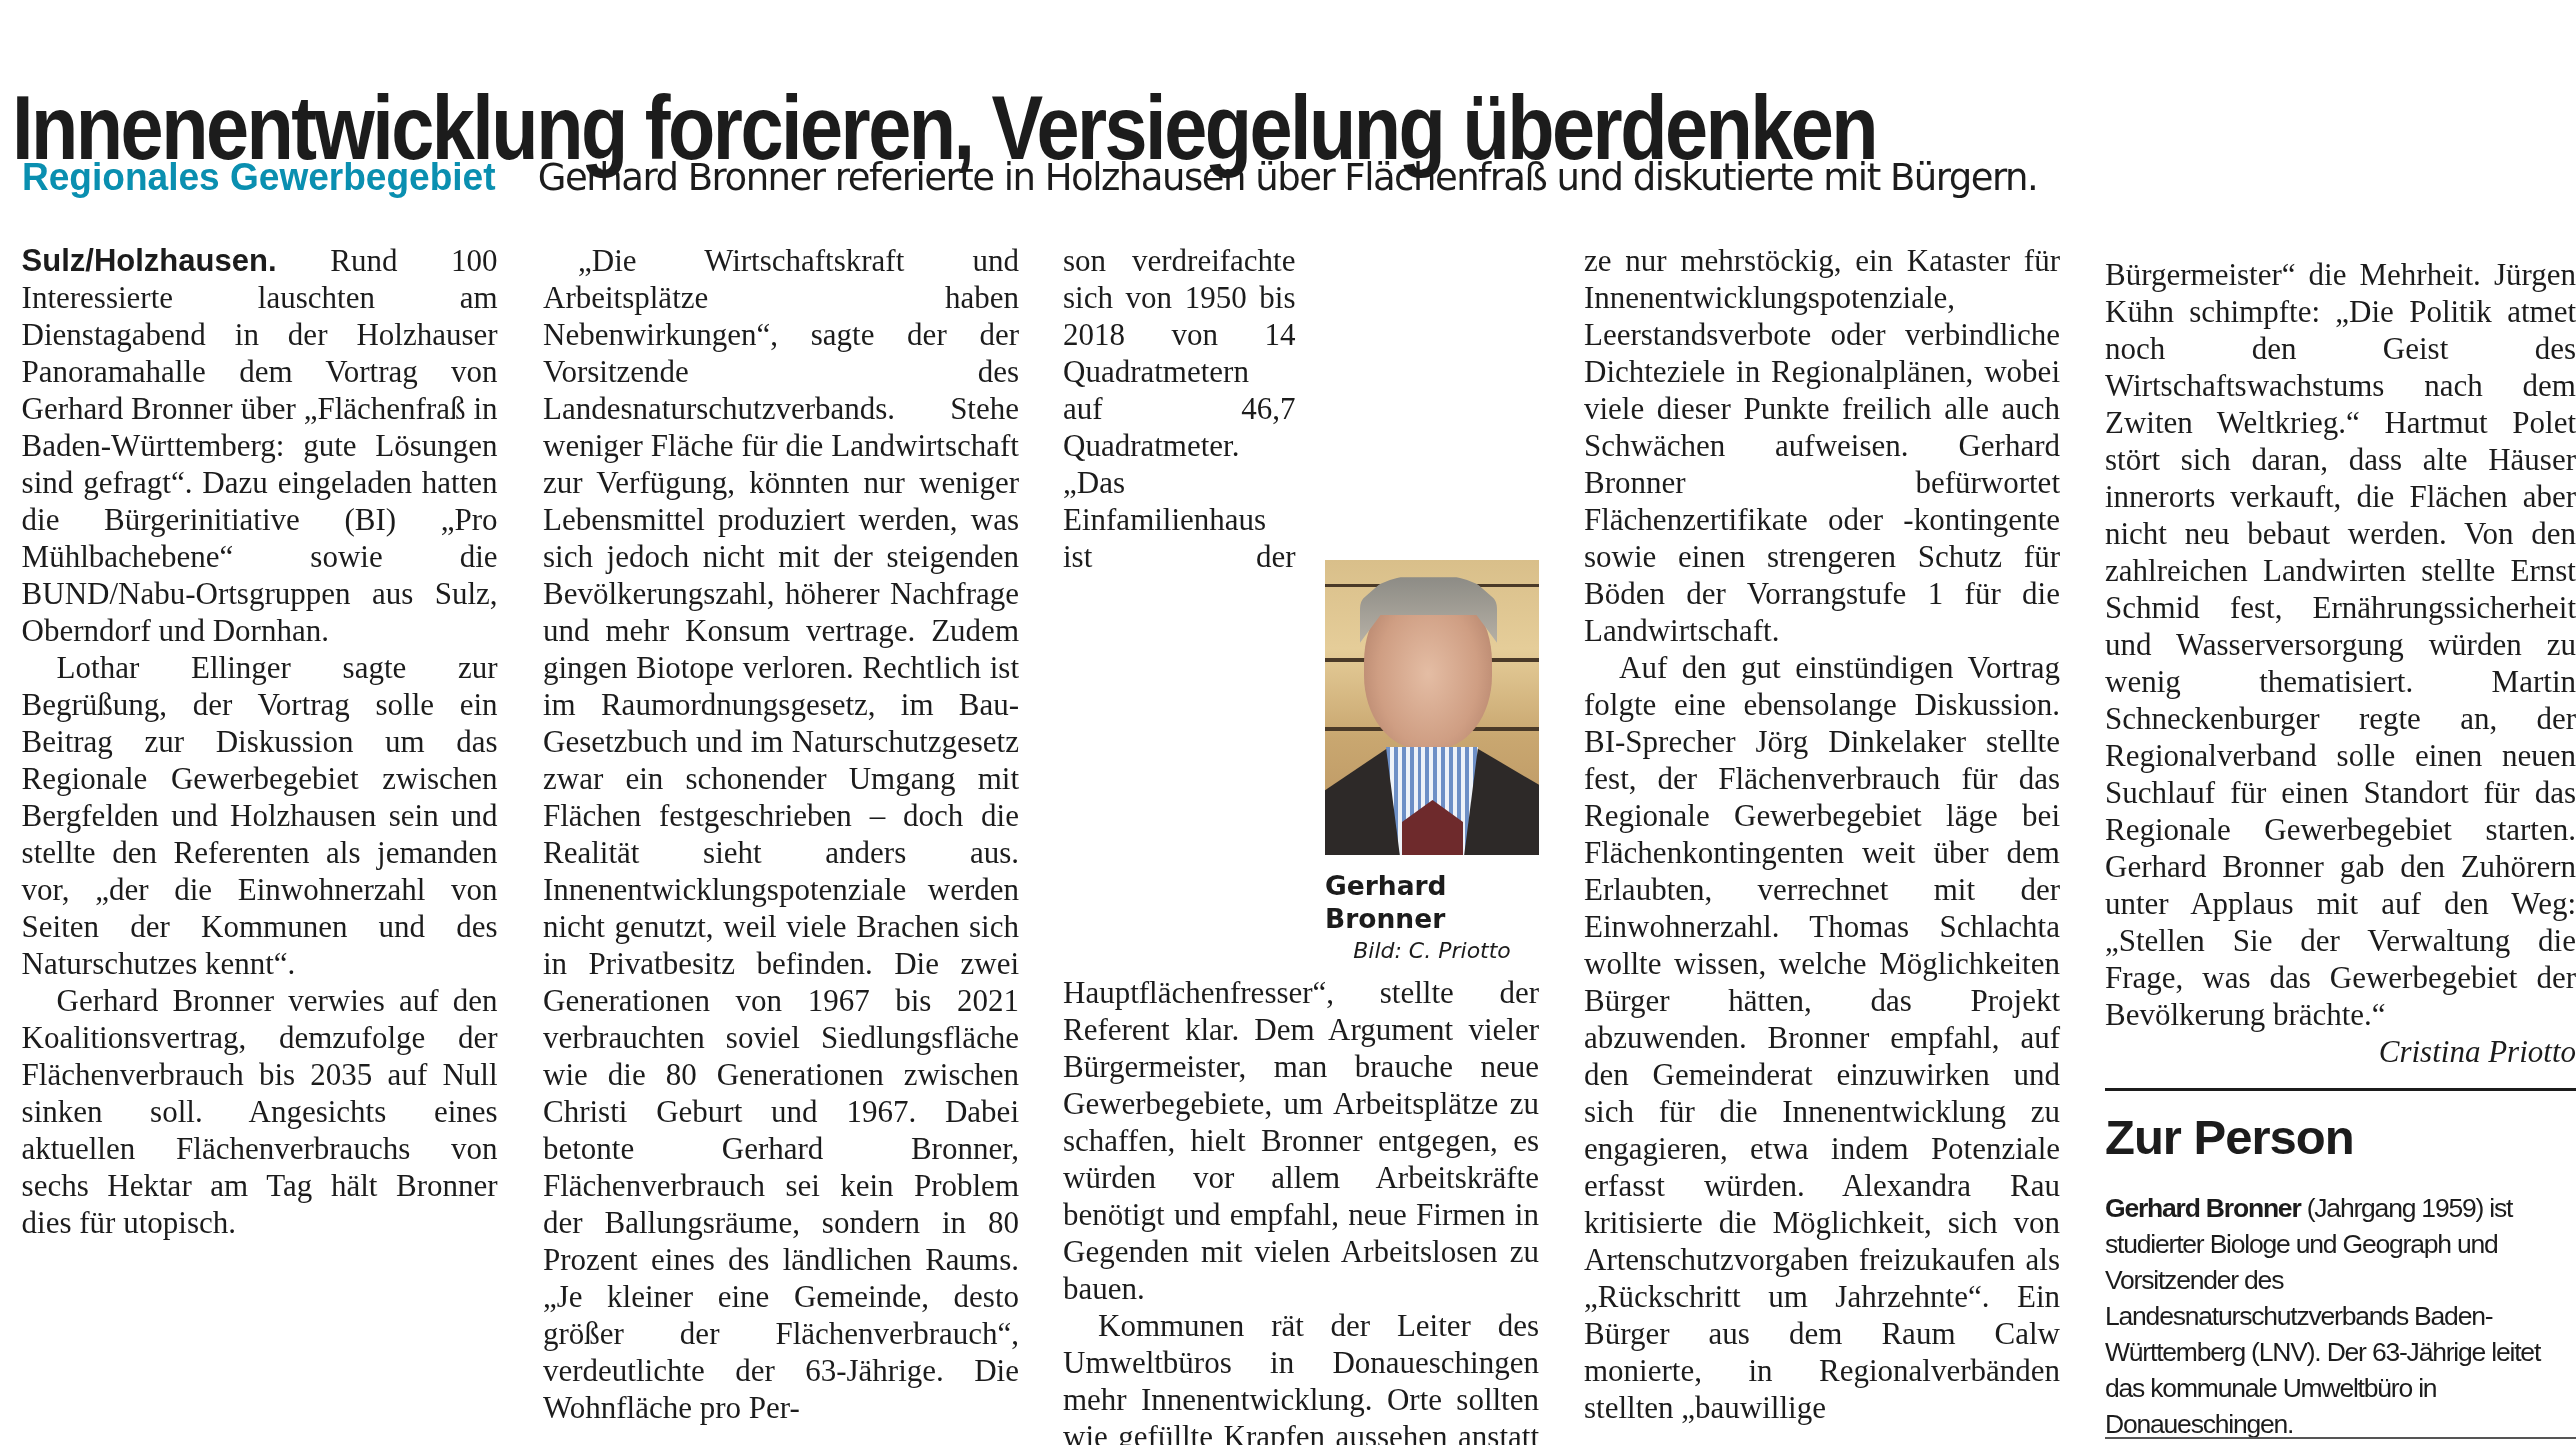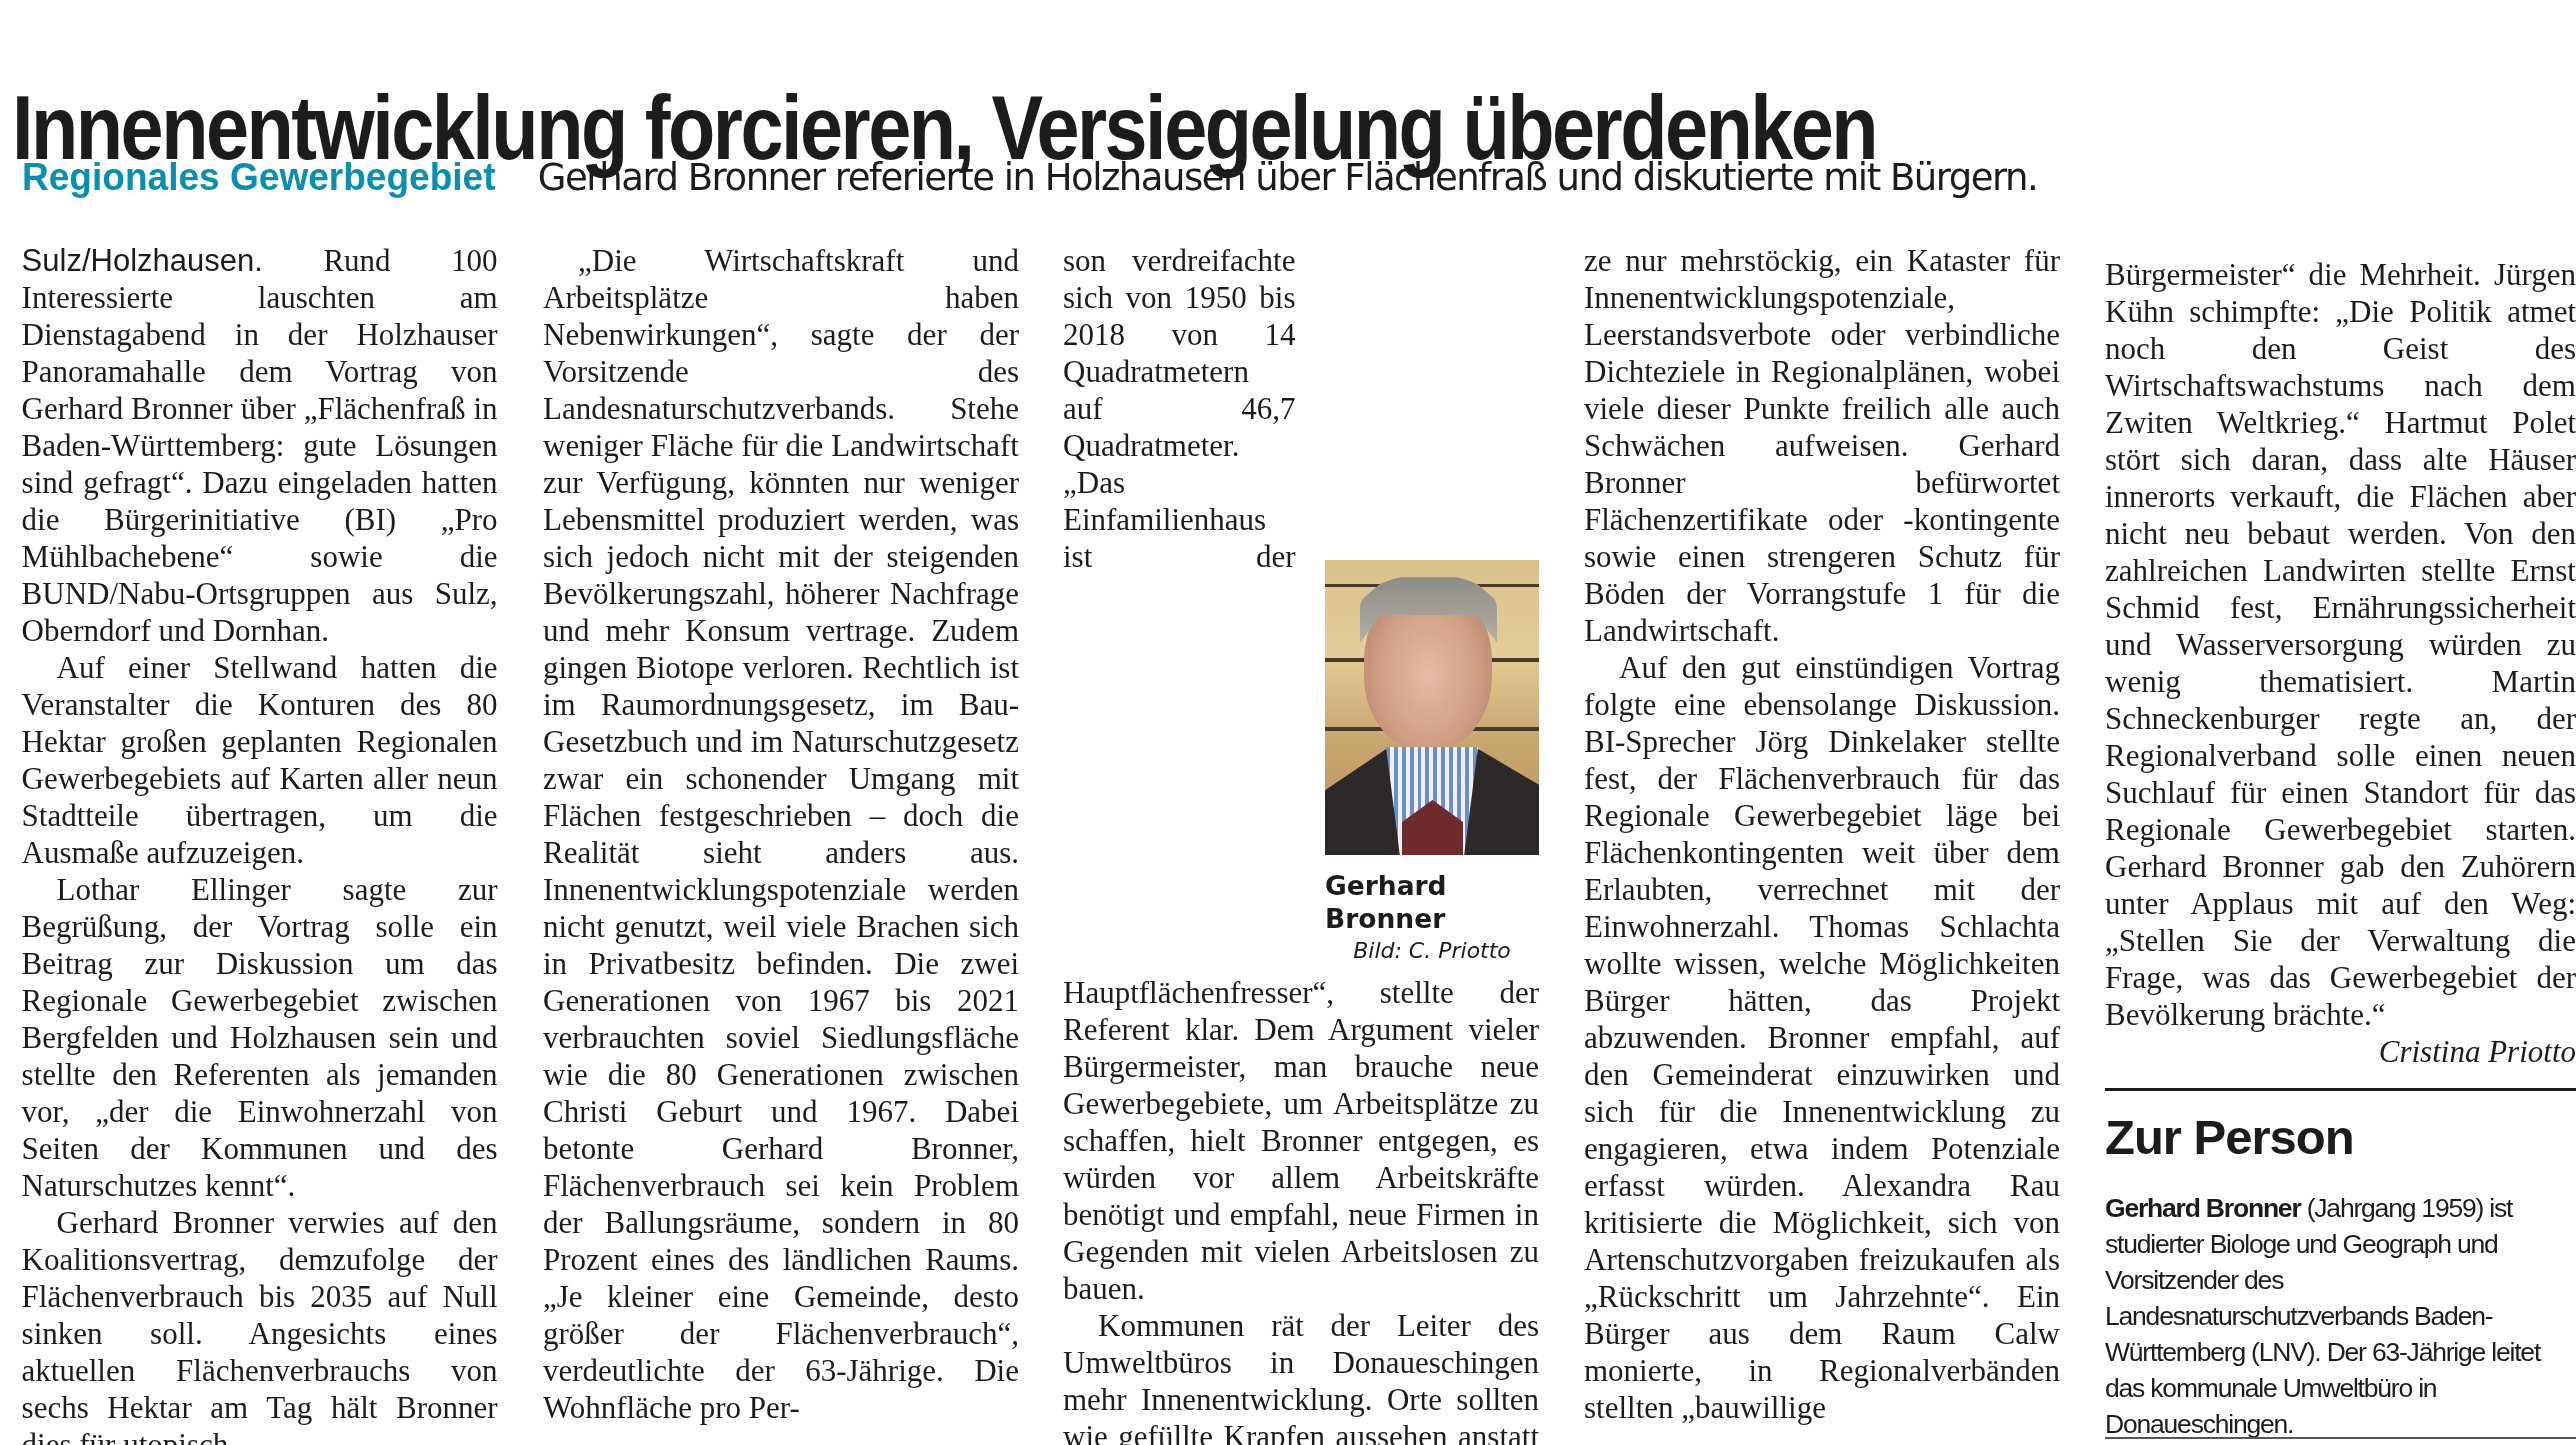--- a/index.html
+++ b/index.html
@@ -16,21 +16,21 @@
   }
   .kicker { color:#0a8fb0; font-weight:bold; transform:scaleX(0.95); display:inline-block; transform-origin:left; }
   .teaser { font-family:"DejaVu Sans", sans-serif; font-size:37px; letter-spacing:-1.5px; margin-left:17.7px; }
   .col {
     position:absolute; top:242px; width:476px;
     font-family:"Liberation Serif", serif; font-size:31px; line-height:37px;
     text-align:justify; hyphens:manual;
   }
   .col p { margin:0; text-indent:0; }
   .col p.ind { text-indent:35px; }
-  .dateline { font-family:"Liberation Sans", sans-serif; font-weight:normal;margin-top:36px; }
+  .dateline { font-family:"Liberation Sans", sans-serif; font-weight:bold;margin-top:36px; }
   .c1 { left:21.6px; }
   .c2 { left:543px; }
   .c3 { left:1063px; }
   .c4 { left:1584px; }
   .c5 { left:2105px; width:471px;margin-top:14px; }
   .photo-block { float:right; width:214px; margin:9.8px 0 7.9px 29.5px; }
   .photo {
     width:214px; height:295px; position:relative; overflow:hidden;
     background:linear-gradient(180deg,#d9bf8a 0%,#e5cd99 30%,#c9a770 60%,#b89260 100%);
   }
@@ -65,21 +65,20 @@
 <body>
 
 <h1 class="headline">Innenentwicklung forcieren, Versiegelung überdenken</h1>
 
 <div class="subline">
   <span class="kicker">Regionales Gewerbegebiet</span><span class="teaser">Gerhard Bronner referierte in Holzhausen über Flächenfraß und diskutierte mit Bürgern.</span>
 </div>
 
 <div class="col c1">
   <p><span class="dateline">Sulz/Holzhausen.</span> <span>Rund 100 Interessierte lauschten am Dienstagabend in der Holzhauser Panoramahalle dem Vortrag von Gerhard Bronner über „Flächenfraß in Baden-Württemberg: gute Lösungen sind gefragt“. Dazu eingeladen hatten die Bürgerinitiative (BI) „Pro Mühlbachebene“ sowie die BUND/Nabu-Ortsgruppen aus Sulz, Oberndorf und Dornhan.</span></p>
-  <p class="ind">Auf einer Stellwand hatten die Veranstalter die Konturen des 80 Hektar großen geplanten Regionalen Gewerbegebiets auf Karten aller neun Stadtteile übertragen, um die Ausmaße aufzuzeigen.</p>
   <p class="ind">Lothar Ellinger sagte zur Begrüßung, der Vortrag solle ein Beitrag zur Diskussion um das Regionale Gewerbegebiet zwischen Bergfelden und Holzhausen sein und stellte den Referenten als jemanden vor, „der die Einwohnerzahl von Seiten der Kommunen und des Naturschutzes kennt“.</p>
   <p class="ind">Gerhard Bronner verwies auf den Koalitionsvertrag, demzufolge der Flächenverbrauch bis 2035 auf Null sinken soll. Angesichts eines aktuellen Flächenverbrauchs von sechs Hektar am Tag hält Bronner dies für utopisch.</p>
 </div>
 
 <div class="col c2">
   <p class="ind">„Die Wirtschaftskraft und Arbeitsplätze haben Nebenwirkungen“, sagte der der Vorsitzende des Landesnaturschutzverbands. Stehe weniger Fläche für die Landwirtschaft zur Verfügung, könnten nur weniger Lebensmittel produziert werden, was sich jedoch nicht mit der steigenden Bevölkerungszahl, höherer Nachfrage und mehr Konsum vertrage. Zudem gingen Biotope verloren. Rechtlich ist im Raumordnungsgesetz, im Bau-Gesetzbuch und im Naturschutzgesetz zwar ein schonender Umgang mit Flächen festgeschrieben – doch die Realität sieht anders aus. Innenentwicklungspotenziale werden nicht genutzt, weil viele Brachen sich in Privatbesitz befinden. Die zwei Generationen von 1967 bis 2021 verbrauchten soviel Siedlungsfläche wie die 80 Generationen zwischen Christi Geburt und 1967. Dabei betonte Gerhard Bronner, Flächenverbrauch sei kein Problem der Ballungsräume, sondern in 80 Prozent eines des ländlichen Raums. „Je kleiner eine Gemeinde, desto größer der Flächenverbrauch“, verdeutlichte der 63-Jährige. Die Wohnfläche pro Per-</p>
 </div>
 
 <div class="col c3">
   <div class="photo-block" style="margin-top:318px;">

